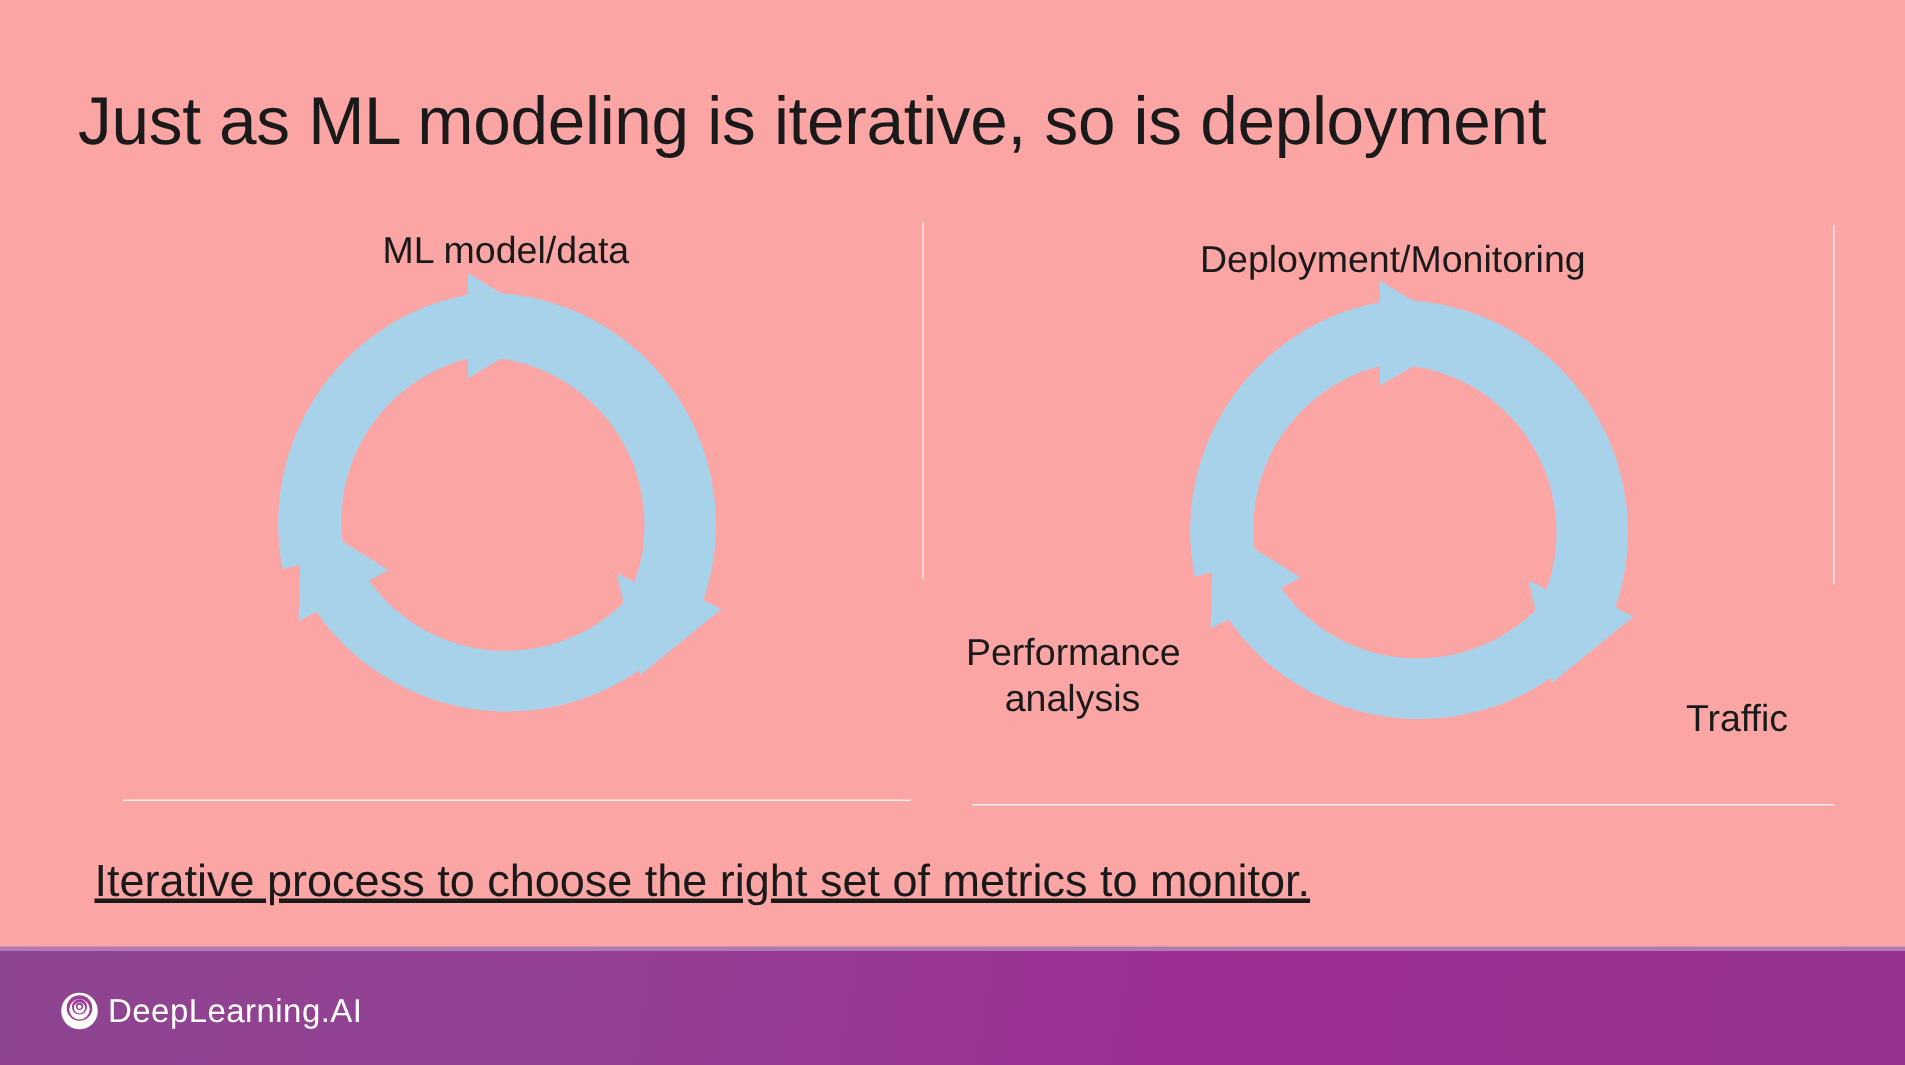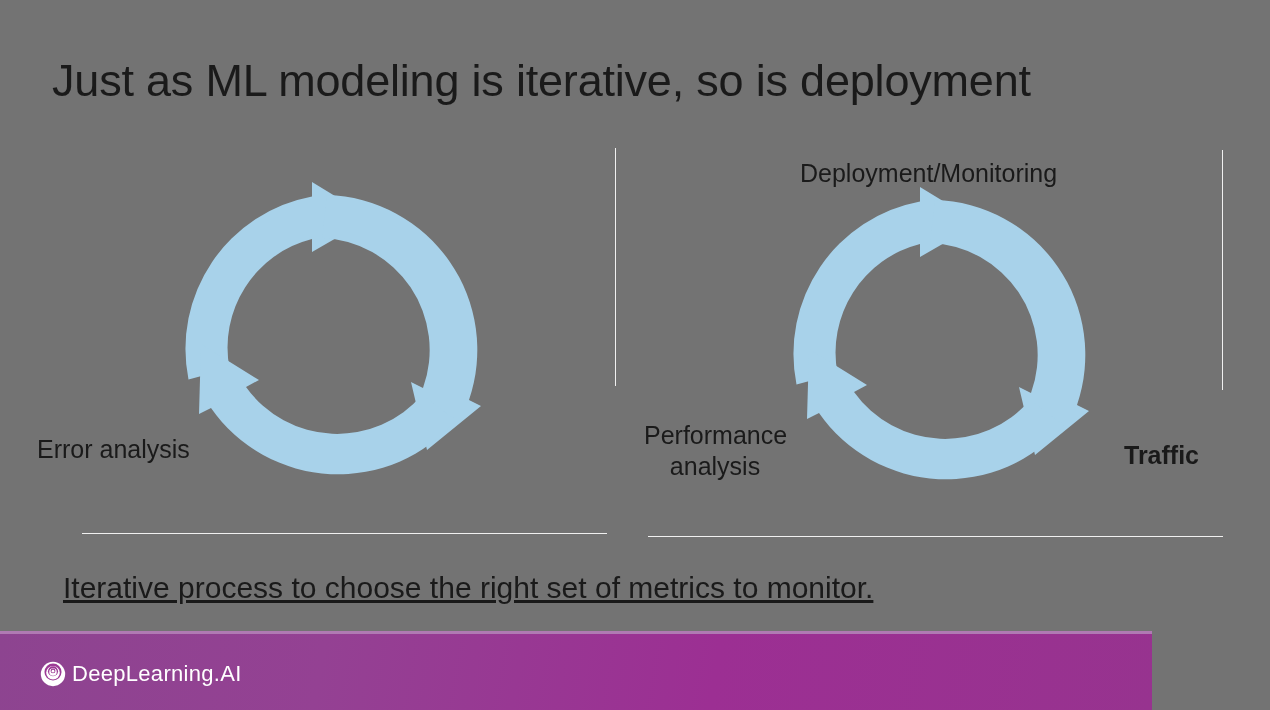--- a/index.html
+++ b/index.html
@@ -8,21 +8,21 @@
     padding: 0;
     background: #ffffff;
   }
   body {
     font-family: "Liberation Sans", sans-serif;
   }
   .slide {
     position: relative;
     width: 1270px;
     height: 710px;
-    background: #737373;
+    background: #fca5a5;
     overflow: hidden;
   }
 
   
   .slide-title {
     position: absolute;
     left: 52px;
     top: 52px;
     width: 1180px;
     font-size: 45px;
@@ -61,41 +61,41 @@
     color: #1a1a1a;
     white-space: nowrap;
   }
   .cyc-label.multi { white-space: normal; text-align: center; }
 
   #label-ml-model   { left: 255px; top: 152px; }
   #label-experiment { left: 490px; top: 434px; }
   #label-error      { left: 37px;  top: 434px; }
 
   #label-deployment { left: 800px;  top: 158px; }
-  #label-traffic    { left: 1124px; top: 440px; font-weight: bold; }
+  #label-traffic    { left: 1124px; top: 464px; }
   #label-performance{ left: 644px;  top: 420px; width: 142px; }
 
   
   .caption {
     position: absolute;
     left: 63px;
     top: 568px;
     font-size: 30px;
     line-height: 40px;
     color: #1a1a1a;
     white-space: nowrap;
     text-decoration: underline;
   }
 
   
   .footer {
     position: absolute;
     left: 0;
     top: 631px;
-    width: 1152px;
+    width: 1270px;
     height: 79px;
     background: linear-gradient(100deg, #8d4490 0%, #944193 28%, #9c2f93 62%, #97338f 100%);
     border-top: 3px solid #b07ab3;
     box-sizing: border-box;
   }
   .footer-brand {
     position: absolute;
     left: 40px;
     top: 27px;
     display: flex;
@@ -150,23 +150,23 @@
                  L 24 232
                  L 26 162
                  L 84 198
                  L 71 205
                  A 112 112 0 0 0 247 213
                  Z"></path>
       </g>
     </svg>
   </div>
 
-
-
-  <div class="cyc-label" id="label-error">Error analysis</div>
+  <div class="cyc-label" id="label-ml-model">ML model/data</div>
+
+
 
   <div class="cycle" id="cycle-right">
     <svg viewBox="0 0 330 330" xmlns="http://www.w3.org/2000/svg" aria-hidden="true">
       <g fill="#a8d2ea">
         <path d="M 13.5 197.5
                  A 155 155 0 0 1 137 14.5
                  L 137 0
                  L 196 36
                  L 137 70
                  L 137 57

